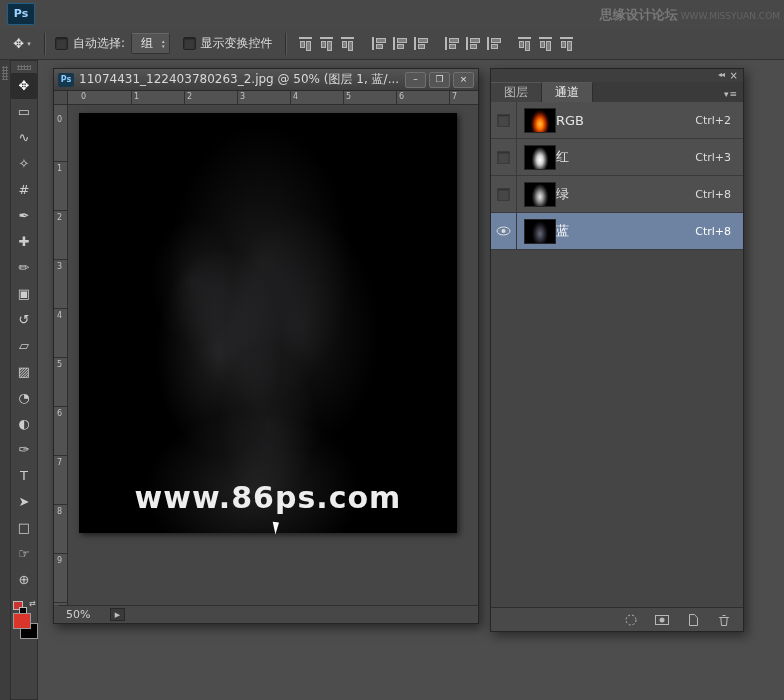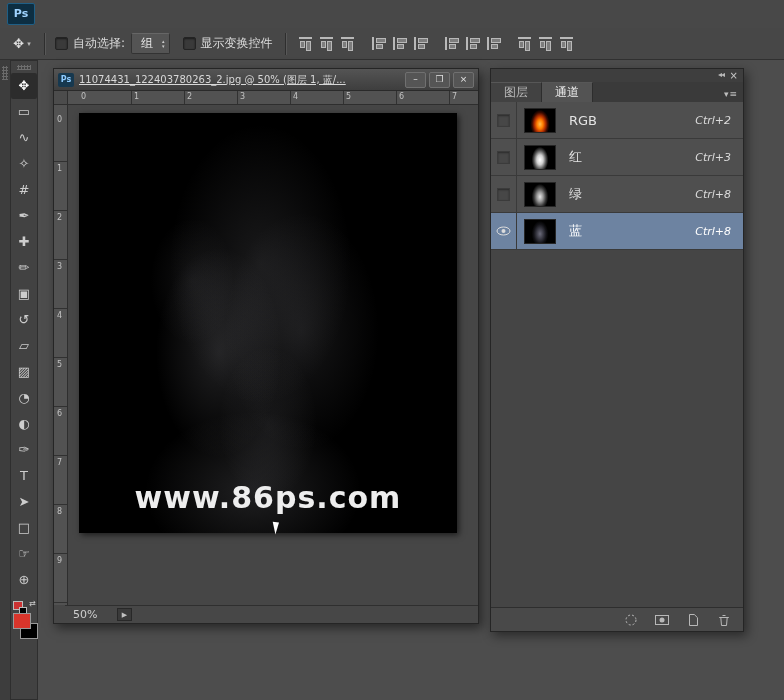--- a/index.html
+++ b/index.html
@@ -60,21 +60,21 @@
   .swatch.fg{left:2px;top:12px;z-index:2;}
   .swatch.bg{left:9px;top:22px;z-index:1;}
 
   
   #docwin{position:absolute;left:53px;top:68px;width:424px;height:554px;background:#474747;
           border:1px solid #252525;box-shadow:3px 4px 10px rgba(0,0,0,.5);box-sizing:content-box;}
   .titlebar{position:absolute;left:0;top:0;right:0;height:22px;background:linear-gradient(#545454,#3e3e3e);
             border-bottom:1px solid #2a2a2a;display:flex;align-items:center;padding:0 4px;box-sizing:border-box;}
   .doc-badge{width:16px;height:14px;background:#16384f;color:#8ecbff;font-size:8px;font-weight:bold;
              line-height:14px;text-align:center;border-radius:2px;margin-right:5px;flex:none;}
-  .doc-title{font-size:10px;color:#d8d8d8;white-space:nowrap;overflow:hidden;flex:1;text-decoration:underline;}
+  .doc-title{font-size:12px;color:#d8d8d8;white-space:nowrap;overflow:hidden;flex:1;}
   .winbtns{display:flex;gap:3px;flex:none;margin-left:4px;}
   .winbtn{width:19px;height:14px;background:#555;border:1px solid #707070;border-radius:2px;color:#e4e4e4;
           font-size:9px;line-height:13px;text-align:center;}
   .ruler-corner{position:absolute;left:0;top:22px;width:14px;height:14px;background:#4c4c4c;
           border-right:1px solid #2e2e2e;border-bottom:1px solid #2e2e2e;box-sizing:border-box;}
   #ruler-h{position:absolute;left:14px;top:22px;right:0;height:14px;background:#525252;
           border-bottom:1px solid #2e2e2e;box-sizing:border-box;overflow:hidden;
           background-image:repeating-linear-gradient(to right, transparent 0 52px, #313131 52px 53px);
           background-position:11px 0;}
   .rnum{position:absolute;top:1px;font-size:8px;color:#c3c3c3;}
@@ -92,21 +92,21 @@
         radial-gradient(70px 110px at 50% 74%, rgba(205,205,215,0.10), rgba(0,0,0,0) 70%),
         radial-gradient(60px 90px at 30% 40%, rgba(180,180,190,0.09), rgba(0,0,0,0) 70%),
         radial-gradient(150px 110px at 46% 90%, rgba(225,225,235,0.14), rgba(0,0,0,0) 72%),
         #000;
       box-shadow:2px 2px 6px rgba(0,0,0,.6);}
   .canvas-watermark{position:absolute;left:0;right:0;bottom:18px;text-align:center;
       font-size:30px;font-weight:bold;color:rgba(250,250,250,.95);letter-spacing:1px;}
   .cursor{position:absolute;left:195px;top:408px;width:0;height:0;
       border-left:6px solid #fff;border-bottom:11px solid transparent;border-top:2px solid transparent;
       transform:rotate(-12deg);}
-  .statusbar{position:absolute;left:11px;right:0;bottom:0;height:18px;background:#474747;
+  .statusbar{position:absolute;left:4px;right:0;bottom:0;height:18px;background:#474747;
       border-top:1px solid #2f2f2f;display:flex;align-items:center;box-sizing:border-box;}
   .zoom{margin-left:8px;font-size:11px;color:#cfcfcf;width:42px;}
   .docinfo{width:186px;height:13px;background:#3a3a3a;border:1px solid #282828;font-size:10px;
       line-height:12px;padding-left:6px;color:#c9c9c9;box-sizing:border-box;}
   .status-arrow{width:15px;height:13px;background:#3a3a3a;border:1px solid #282828;margin-left:2px;
       font-size:7px;color:#c0c0c0;text-align:center;line-height:12px;box-sizing:border-box;}
 
   
   #panel{position:absolute;left:490px;top:68px;width:252px;height:562px;background:#454545;
          border:1px solid #252525;box-shadow:3px 4px 10px rgba(0,0,0,.45);box-sizing:content-box;}
@@ -121,35 +121,38 @@
   #channel-rows{position:absolute;left:0;right:0;top:33px;}
   .chrow{height:36px;background:#4f4f4f;border-bottom:1px solid #3a3a3a;display:flex;align-items:center;position:relative;}
   .chrow.sel{background:#6d83a1;}
   .eyecell{width:25px;align-self:stretch;border-right:1px solid #3a3a3a;display:flex;align-items:center;justify-content:center;flex:none;}
   .well{width:11px;height:11px;background:#474747;border:1px solid #3b3b3b;box-shadow:inset 0 1px 2px rgba(0,0,0,.4);}
   .thumb{width:30px;height:23px;border:1px solid #262626;background:#000;margin-left:7px;flex:none;}
   .thumb-fire{background:radial-gradient(10px 15px at 50% 66%, #ffc04d 0%, #ff7d00 30%, #b32f00 55%, #3a0b00 78%, #000 96%);}
   .thumb-smoke-bright{background:radial-gradient(9px 14px at 50% 60%, #ffffff 0%, #cfcfcf 35%, #565656 66%, #000 92%);}
   .thumb-smoke-mid{background:radial-gradient(9px 14px at 50% 60%, #e6e6e6 0%, #979797 35%, #3a3a3a 66%, #000 92%);}
   .thumb-smoke-dark{background:radial-gradient(9px 14px at 50% 60%, #6b6b7a 0%, #34343e 42%, #131318 68%, #000 92%);}
-  .chname{margin-left:13px;font-size:13px;color:#e3e3e3;}
+  .chname{font-size:13px;color:#e3e3e3;}
   .chrow.sel .chname,.chrow.sel .chkey{color:#fff;}
-  .chkey{position:absolute;right:12px;font-size:11px;color:#dcdcdc;font-style:italic;}
+  .chkey{position:absolute;right:12px;font-size:11px;color:#dcdcdc;}
   .panel-footer{position:absolute;left:0;right:0;bottom:0;height:24px;background:#494949;
         border-top:1px solid #2e2e2e;display:flex;align-items:center;justify-content:flex-end;
         gap:13px;padding-right:10px;box-sizing:border-box;}
   .f-ic{width:18px;height:15px;display:flex;align-items:center;justify-content:center;}
 </style>
 </head>
 <body>
 
 <div id="app">
 
   <div id="menubar">
     <div id="ps-logo">Ps</div>
+    <div id="menubar-watermark">
+      <span class="wm-site">思缘设计论坛</span><span class="wm-url">WWW.MISSYUAN.COM</span>
+    </div>
   </div>
 
   <div id="optionsbar">
     <div class="tool-preview">
       <span>✥</span>
       <span class="caret">▾</span>
     </div>
     <span class="vsep"></span>
     <span class="checkbox"></span>
     <span class="opt-label">自动选择:</span>

